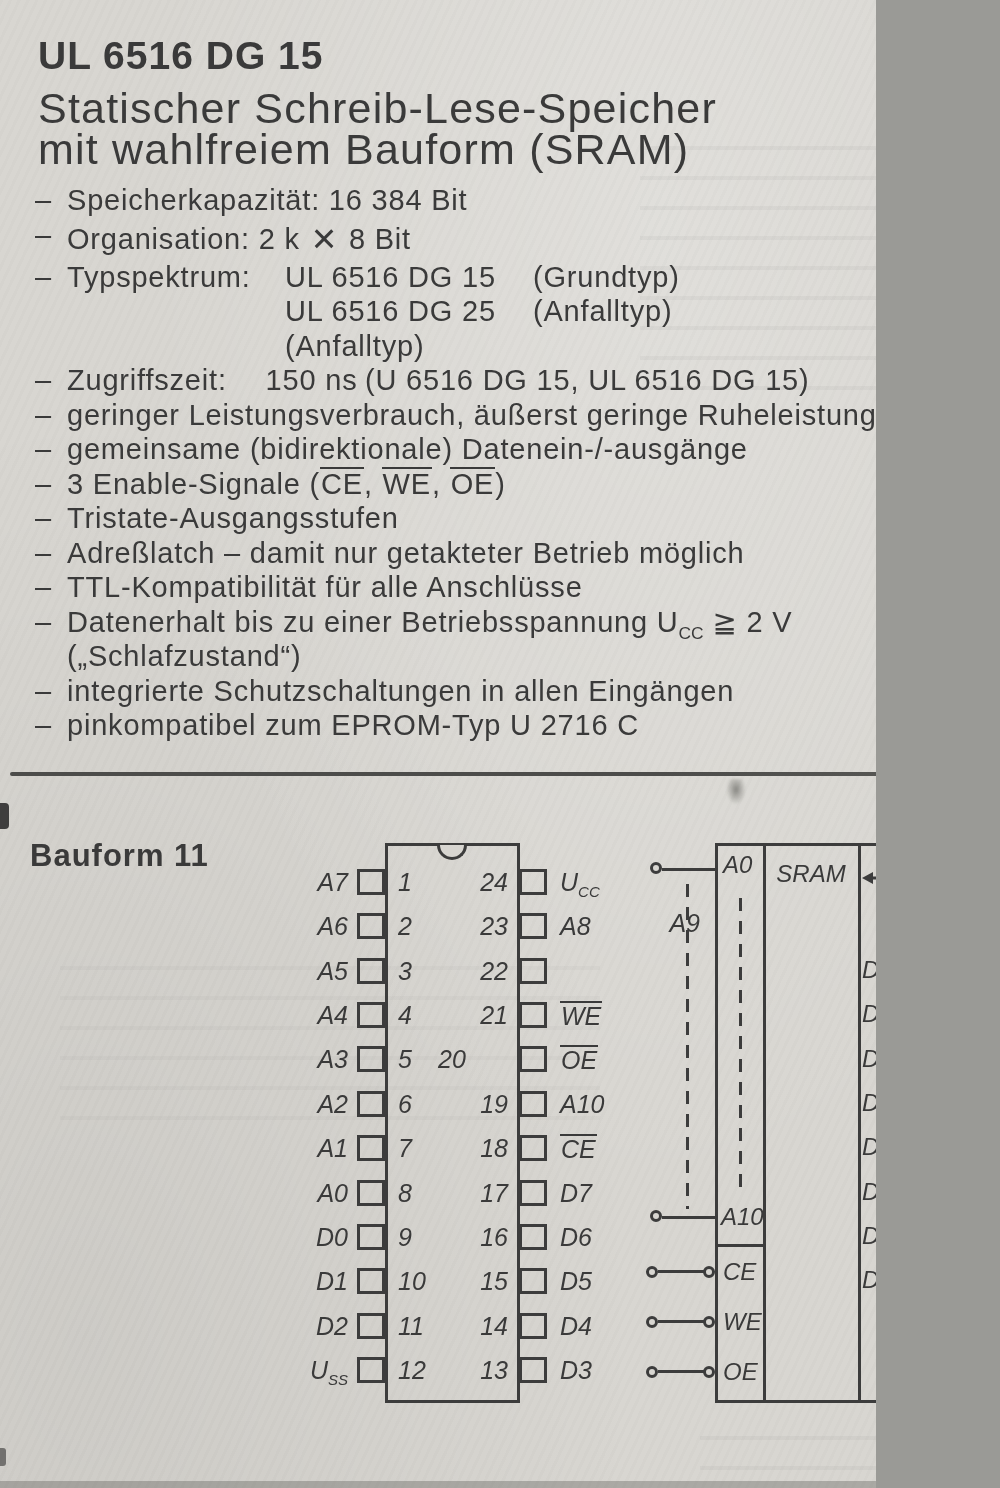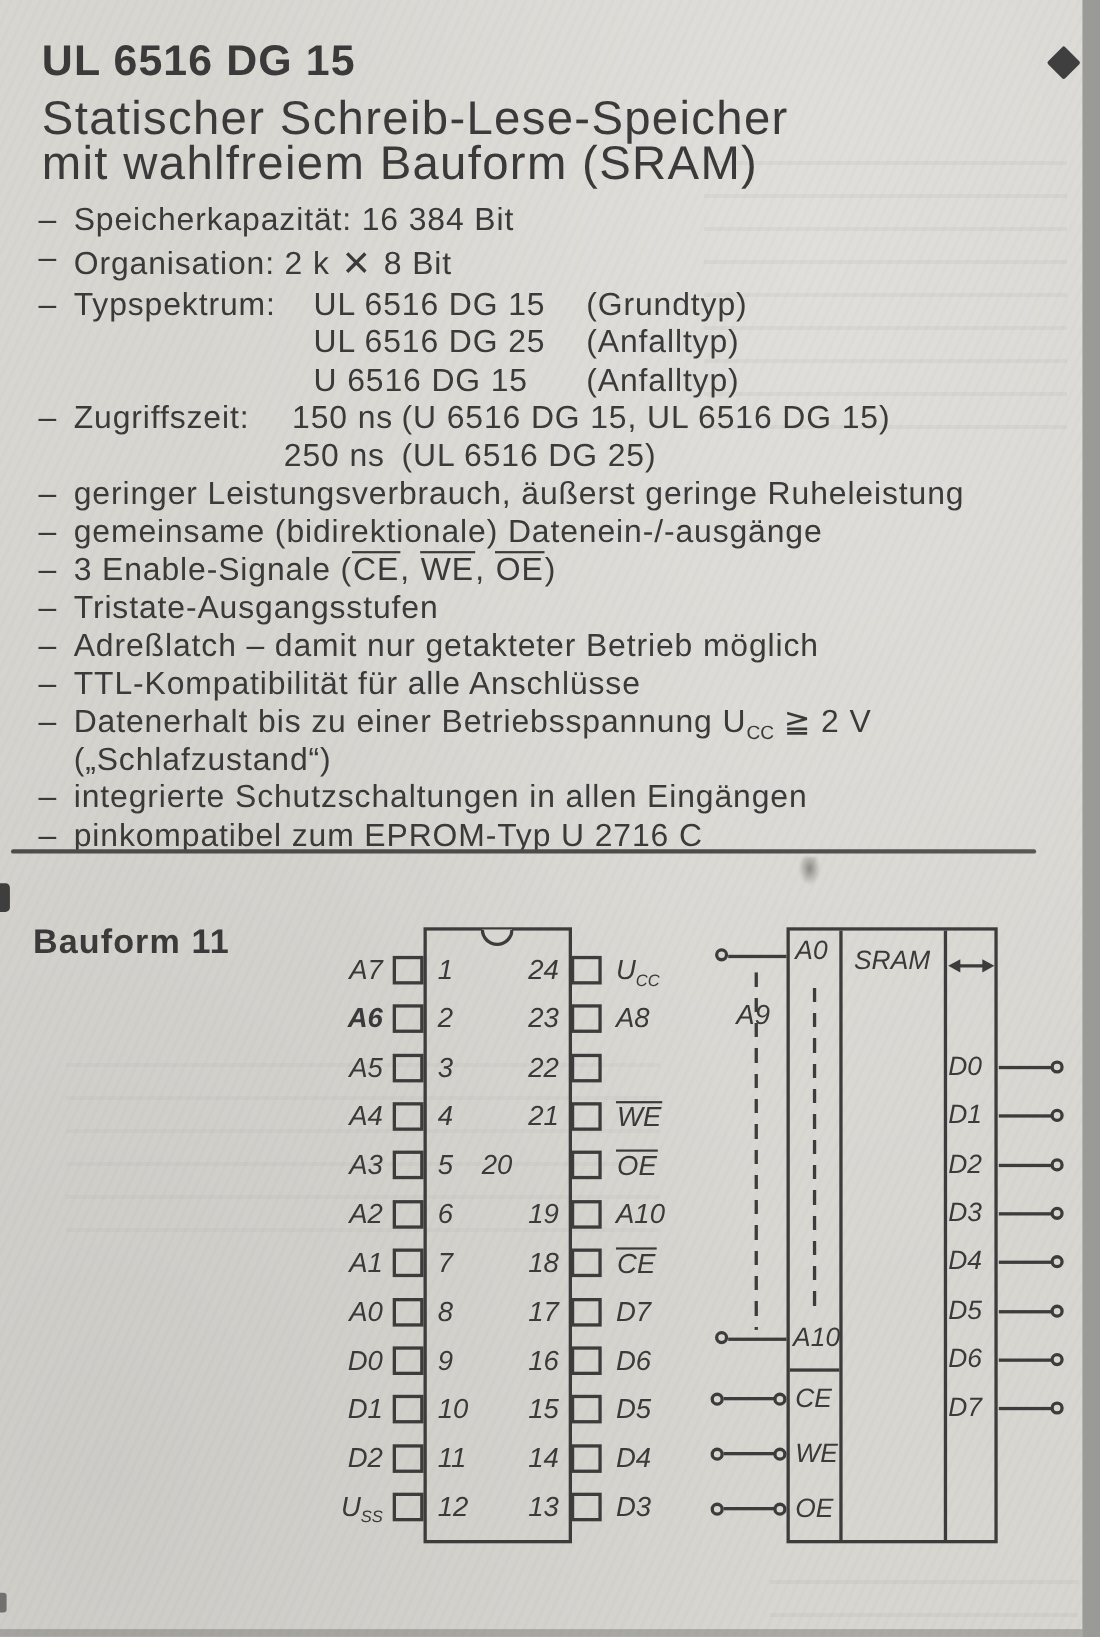--- a/index.html
+++ b/index.html
@@ -1,18 +1,18 @@
 <!DOCTYPE html>
 <html><head>
 <meta charset="utf-8">
 <style>
   :root{ --paper:#d8d6d1; --ink:#3a3a3a; --line:#3c3c3c; }
   html,body{ margin:0; padding:0; background:#9a9a96; }
   .page{
-    position:relative; width:984px; height:1488px; overflow:hidden;
+    position:relative; width:876px; height:1488px; overflow:hidden;
     background:
       radial-gradient(ellipse at 75% 15%, rgba(255,255,255,.22), transparent 55%),
       radial-gradient(ellipse at 10% 90%, rgba(0,0,0,.05), transparent 50%),
       var(--paper);
     font-family:"Liberation Sans","DejaVu Sans",sans-serif;
     color:var(--ink);
   }
   .noise{ position:absolute; inset:0; pointer-events:none;
     background:repeating-linear-gradient(115deg, rgba(0,0,0,.016) 0 3px, transparent 3px 8px); }
   .diamond{ position:absolute; left:956px; top:46px; width:22px; height:22px;
@@ -90,40 +90,35 @@
             <div>
               <div class="frow">
                 <span class="c1" style="width: 248px;">UL 6516 DG 15</span>
                 <span>(Grundtyp)</span>
               </div>
               <div class="frow">
                 <span class="c1" style="width: 248px;">UL 6516 DG 25</span>
                 <span>(Anfalltyp)</span>
               </div>
               <div class="frow">
-                <span class="c1" style="width: 248px;">U 6516 DG 15</span>
                 <span>(Anfalltyp)</span>
               </div>
             </div>
           </div>
         </div>
       </div>
       <div class="feat">
         <span class="dash">–</span>
         <div class="fbody">
           <div class="frow">
             <span class="flabel" style="width: 191px;">Zugriffszeit:</span>
             <div>
               <div class="frow">
                 <span class="c1" style="width: 107px; text-align: center;">150 ns</span>
                 <span>(U 6516 DG 15, UL 6516 DG 15)</span>
-              </div>
-              <div class="frow">
-                <span class="c1" style="width: 107px;">250 ns</span>
-                <span>(UL 6516 DG 25)</span>
               </div>
             </div>
           </div>
         </div>
       </div>
       <div class="feat">
         <span class="dash">–</span>
         <div class="fbody">geringer Leistungsverbrauch, äußerst geringe Ruheleistung</div>
       </div>
       <div class="feat">
@@ -170,21 +165,21 @@
 
   <div id="diagram">
       <div class="bx" style="left: 385px; top: 843px; width: 135px; height: 560px;"></div>
       <div class="notch"></div>
       <div class="dlabel" style="left: 218px; top: 868px; width: 130px; text-align: right;">A7</div>
       <div class="bx" style="left: 357px; top: 869px; width: 28px; height: 26px;"></div>
       <div class="dlabel" style="left: 398px; top: 868px; width: 70px; text-align: left;">1</div>
       <div class="dlabel" style="left: 438px; top: 868px; width: 70px; text-align: right;">24</div>
       <div class="bx" style="left: 519px; top: 869px; width: 28px; height: 26px;"></div>
       <div class="dlabel" style="left: 560px; top: 868px; width: 140px; text-align: left;">U<sub>CC</sub></div>
-      <div class="dlabel" style="left: 218px; top: 912px; width: 130px; text-align: right; font-weight: bold;">A6</div>
+      <div class="dlabel" style="left: 218px; top: 912px; width: 130px; text-align: right;">A6</div>
       <div class="bx" style="left: 357px; top: 913px; width: 28px; height: 26px;"></div>
       <div class="dlabel" style="left: 398px; top: 912px; width: 70px; text-align: left;">2</div>
       <div class="dlabel" style="left: 438px; top: 912px; width: 70px; text-align: right;">23</div>
       <div class="bx" style="left: 519px; top: 913px; width: 28px; height: 26px;"></div>
       <div class="dlabel" style="left: 560px; top: 912px; width: 140px; text-align: left;">A8</div>
       <div class="dlabel" style="left: 218px; top: 957px; width: 130px; text-align: right;">A5</div>
       <div class="bx" style="left: 357px; top: 958px; width: 28px; height: 26px;"></div>
       <div class="dlabel" style="left: 398px; top: 957px; width: 70px; text-align: left;">3</div>
       <div class="dlabel" style="left: 438px; top: 957px; width: 70px; text-align: right;">22</div>
       <div class="bx" style="left: 519px; top: 958px; width: 28px; height: 26px;"></div>

